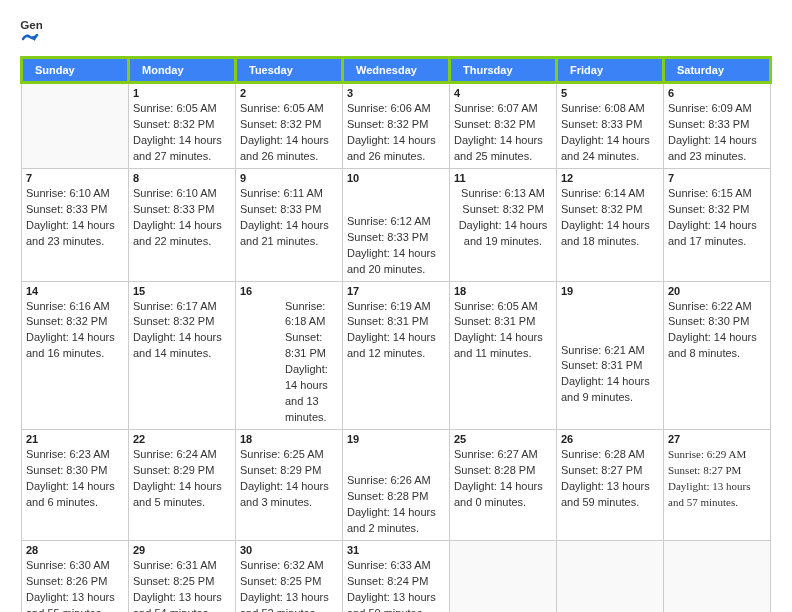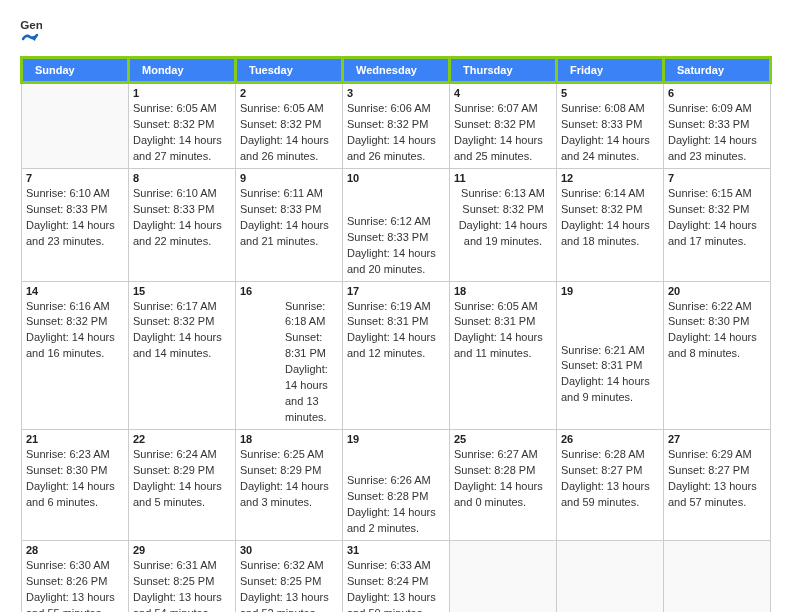--- a/index.html
+++ b/index.html
@@ -314,21 +314,21 @@
           </td>
           <td>
             <div class="day-number">26</div>
             <div class="day-info" style="white-space: pre-line;">Sunrise: 6:28 AM
 Sunset: 8:27 PM
 Daylight: 13 hours
 and 59 minutes.</div>
           </td>
           <td>
             <div class="day-number">27</div>
-            <div class="day-info" style="white-space: pre-line;">Sunrise: 6:29 AM
+            <div class="day-info" style="white-space: pre-line; font-family: Liberation Serif, serif;">Sunrise: 6:29 AM
 Sunset: 8:27 PM
 Daylight: 13 hours
 and 57 minutes.</div>
           </td>
         </tr>
         <tr>
           <td>
             <div class="day-number">28</div>
             <div class="day-info" style="white-space: pre-line;">Sunrise: 6:30 AM
 Sunset: 8:26 PM

